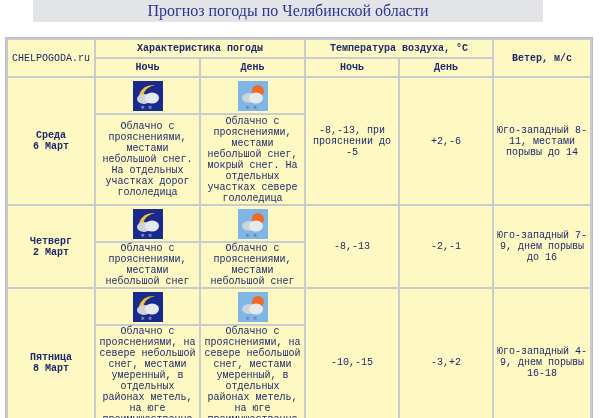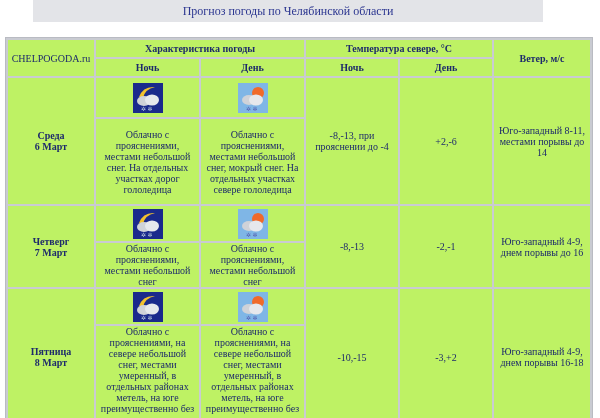--- a/index.html
+++ b/index.html
@@ -1,19 +1,19 @@
 <!DOCTYPE html>
 <html><head>
 <meta charset="utf-8">
 <style>
   html, body { margin:0; padding:0; background:#ffffff; }
   body { width:600px; height:418px; position:relative; overflow:hidden; font-family:"Liberation Serif","DejaVu Serif",serif; color:#1d2a6b; }
-  .title-bar { position:absolute; left:33px; top:0; width:510px; height:22px; background:#e3e4e8; text-align:center; font-size:12px; line-height:22px; color:#2b3590; }
+  .title-bar { position:absolute; left:33px; top:0; width:510px; height:22px; background:#e3e4e8; text-align:center; font-size:16px; line-height:22px; color:#2b3590; }
   table.fc { position:absolute; left:5px; top:37px; width:588px; border-collapse:separate; border-spacing:2px; background:#c9cbd2; border:1px solid #b9bbc2; }
-  table.fc td, table.fc th { background:#bef264; text-align:center; vertical-align:middle; padding:0 2px; font-size:10px; color:#1d2a6b; line-height:11px; }
+  table.fc td, table.fc th { background:#fef9c3; text-align:center; vertical-align:middle; padding:0 2px; font-size:10px; color:#1d2a6b; line-height:11px;font-family:Liberation Mono, monospace; }
   table.fc th { font-weight:bold; height:17px; }
   .brand { font-weight:normal !important; font-size:9.5px; }
   .day { font-weight:bold; font-size:11px; line-height:12px; }
   .desc { line-height:11.5px;margin-top:30px; }
   .icon-cell { height:35px; }
   .icon { display:inline-block; width:30px; height:30px; vertical-align:middle; }
 </style>
 </head>
 <body>
 
@@ -25,21 +25,21 @@
       <col style="width:103px">
       <col style="width:103px">
       <col style="width:92px">
       <col style="width:92px">
       <col>
   </colgroup>
   <tbody>
       <tr>
     <th rowspan="2" class="brand">CHELPOGODA.ru</th>
     <th colspan="2">Характеристика погоды</th>
-    <th colspan="2">Температура севере, °С</th>
+    <th colspan="2">Температура воздуха, °С</th>
     <th rowspan="2">Ветер, м/с</th>
   </tr>
   <tr>
     <th>Ночь</th>
     <th>День</th>
     <th>Ночь</th>
     <th>День</th>
   </tr>
 
   <tr>
@@ -54,51 +54,51 @@
               <ellipse cx="19" cy="17" rx="7" ry="5.5" fill="#e6e8ec"></ellipse>
               <text x="8" y="28" font-size="6" fill="#bcd">✲ ✲</text>
             </svg></span></td>
     <td class="icon-cell"><span class="icon"><svg width="30" height="30" viewBox="0 0 30 30">
               <rect width="30" height="30" fill="#7fb6e6"></rect>
               <circle cx="20" cy="10" r="6" fill="#f06a2a"></circle>
               <ellipse cx="11" cy="17" rx="7" ry="5" fill="#cfd2d8"></ellipse>
               <ellipse cx="18" cy="17" rx="7" ry="5.5" fill="#e6e8ec"></ellipse>
               <text x="8" y="28" font-size="6" fill="#5560b0">✲ ✲</text>
             </svg></span></td>
-    <td rowspan="2">-8,-13, при прояснении до -4</td>
+    <td rowspan="2">-8,-13, при прояснении до -5</td>
     <td rowspan="2">+2,-6</td>
     <td rowspan="2">Юго-западный 8-11, местами порывы до 14</td>
   </tr>
   <tr>
     <td class="desc" style="height:75px">Облачно с прояснениями, местами небольшой снег. На отдельных участках дорог гололедица</td>
     <td class="desc">Облачно с прояснениями, местами небольшой снег, мокрый снег. На отдельных участках севере гололедица</td>
   </tr>
 
   <tr>
     <td rowspan="2" class="day">
       <span>Четверг</span><br>
-      <span>7 Март</span>
+      <span>2 Март</span>
     </td>
     <td class="icon-cell"><span class="icon"><svg width="30" height="30" viewBox="0 0 30 30">
               <rect width="30" height="30" fill="#1a2a8c"></rect>
               <path d="M6 14 Q10 3 22 4 Q12 6 10 15 Z" fill="#f2c12e"></path>
               <ellipse cx="11" cy="18" rx="7" ry="5" fill="#cfd2d8"></ellipse>
               <ellipse cx="19" cy="17" rx="7" ry="5.5" fill="#e6e8ec"></ellipse>
               <text x="8" y="28" font-size="6" fill="#bcd">✲ ✲</text>
             </svg></span></td>
     <td class="icon-cell"><span class="icon"><svg width="30" height="30" viewBox="0 0 30 30">
               <rect width="30" height="30" fill="#7fb6e6"></rect>
               <circle cx="20" cy="10" r="6" fill="#f06a2a"></circle>
               <ellipse cx="11" cy="17" rx="7" ry="5" fill="#cfd2d8"></ellipse>
               <ellipse cx="18" cy="17" rx="7" ry="5.5" fill="#e6e8ec"></ellipse>
               <text x="8" y="28" font-size="6" fill="#5560b0">✲ ✲</text>
             </svg></span></td>
     <td rowspan="2">-8,-13</td>
     <td rowspan="2">-2,-1</td>
-    <td rowspan="2">Юго-западный 4-9, днем порывы до 16</td>
+    <td rowspan="2">Юго-западный 7-9, днем порывы до 16</td>
   </tr>
   <tr>
     <td class="desc" style="height:44px">Облачно с прояснениями, местами небольшой снег</td>
     <td class="desc">Облачно с прояснениями, местами небольшой снег</td>
   </tr>
 
   <tr>
     <td rowspan="2" class="day">
       <span>Пятница</span><br>
       <span>8 Март</span>

